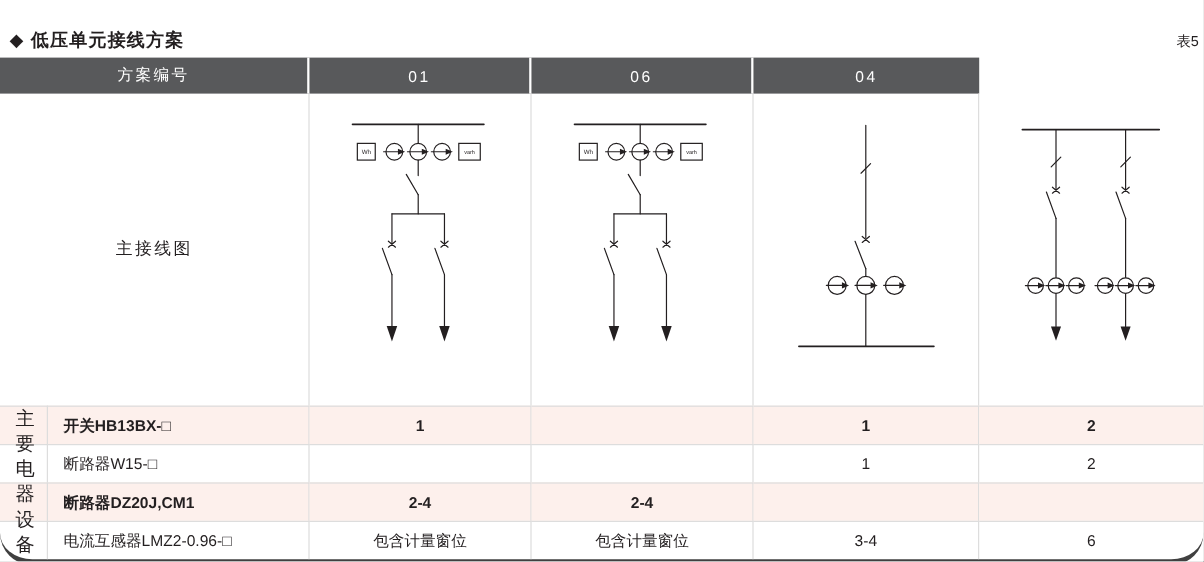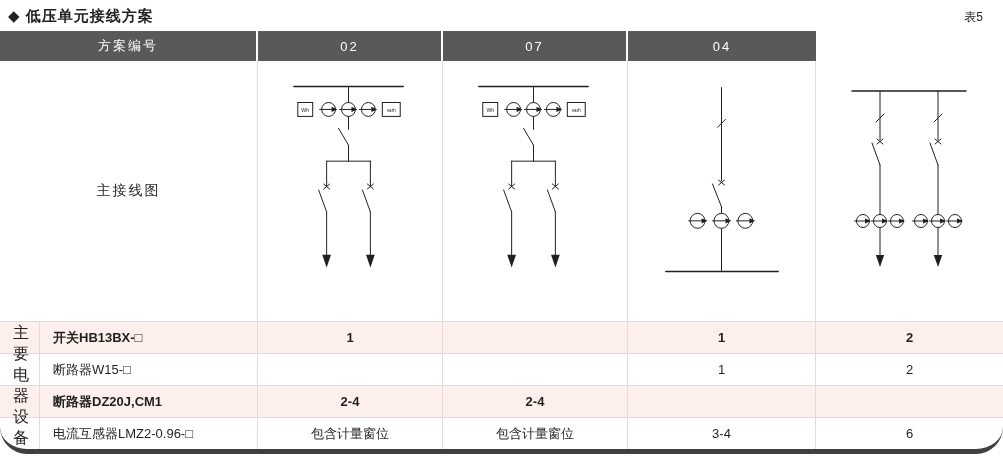--- a/index.html
+++ b/index.html
@@ -1,19 +1,19 @@
 <!DOCTYPE html>
 <html><head>
 <meta charset="utf-8">
 <style>
   * { margin:0; padding:0; box-sizing:border-box; }
   html,body { background:#fff; }
   body { font-family:"Liberation Sans","DejaVu Sans",sans-serif; color:#231f20; }
   .page { width:1003px; height:468px; background:#fff; position:relative; overflow:hidden; }
-  .titlebar { height:31px; display:flex; justify-content:space-between; align-items:flex-end; padding:9px 20px 5px 8px;gap:28px; }
+  .titlebar { height:48px; display:flex; justify-content:space-between; align-items:flex-end; padding:9px 4px 5px 8px;gap:28px; }
   .title { font-size:15px; font-weight:bold; letter-spacing:1px; }
   .tag { font-size:12px; }
   .table { display:grid; grid-template-columns:40px 218px 185px 185px 188px 187px;
            grid-template-rows:30px 260px 32px 32px 32px 32px;
            position:relative; border-bottom:5px solid #404040;border-radius:27px; }
   .hc { background:#58595b; color:#fff; font-size:13px; display:flex; align-items:center;
         justify-content:center; border-right:2px solid #fff; letter-spacing:2px; }
   .hc.last { border-right:none; }
   .span2 { grid-column: span 2; }
   .dlabel { display:flex; align-items:center; justify-content:center; font-size:14px;
@@ -39,22 +39,22 @@
 <div class="page">
 
   <div class="titlebar">
     <div class="title">◆ 低压单元接线方案</div>
     <div class="tag">表5</div>
   </div>
 
   <div class="table">
 
     <div class="hc span2">方案编号</div>
-    <div class="hc">02</div>
-    <div class="hc">07</div>
+    <div class="hc">01</div>
+    <div class="hc">06</div>
     <div class="hc last">04</div>
 
     <div class="dlabel span2">主接线图</div>
 
     <div class="dcell">
       <svg width="185" height="260" viewBox="0 0 185 260">
         <g stroke="#231f20" stroke-width="1" fill="none" stroke-linecap="round">
           <line x1="36" y1="25" x2="146" y2="25" stroke-width="1.5"></line>
           <line x1="91" y1="25" x2="91" y2="41"></line>
           <rect x="40" y="41" width="15" height="14" fill="#fff"></rect>

